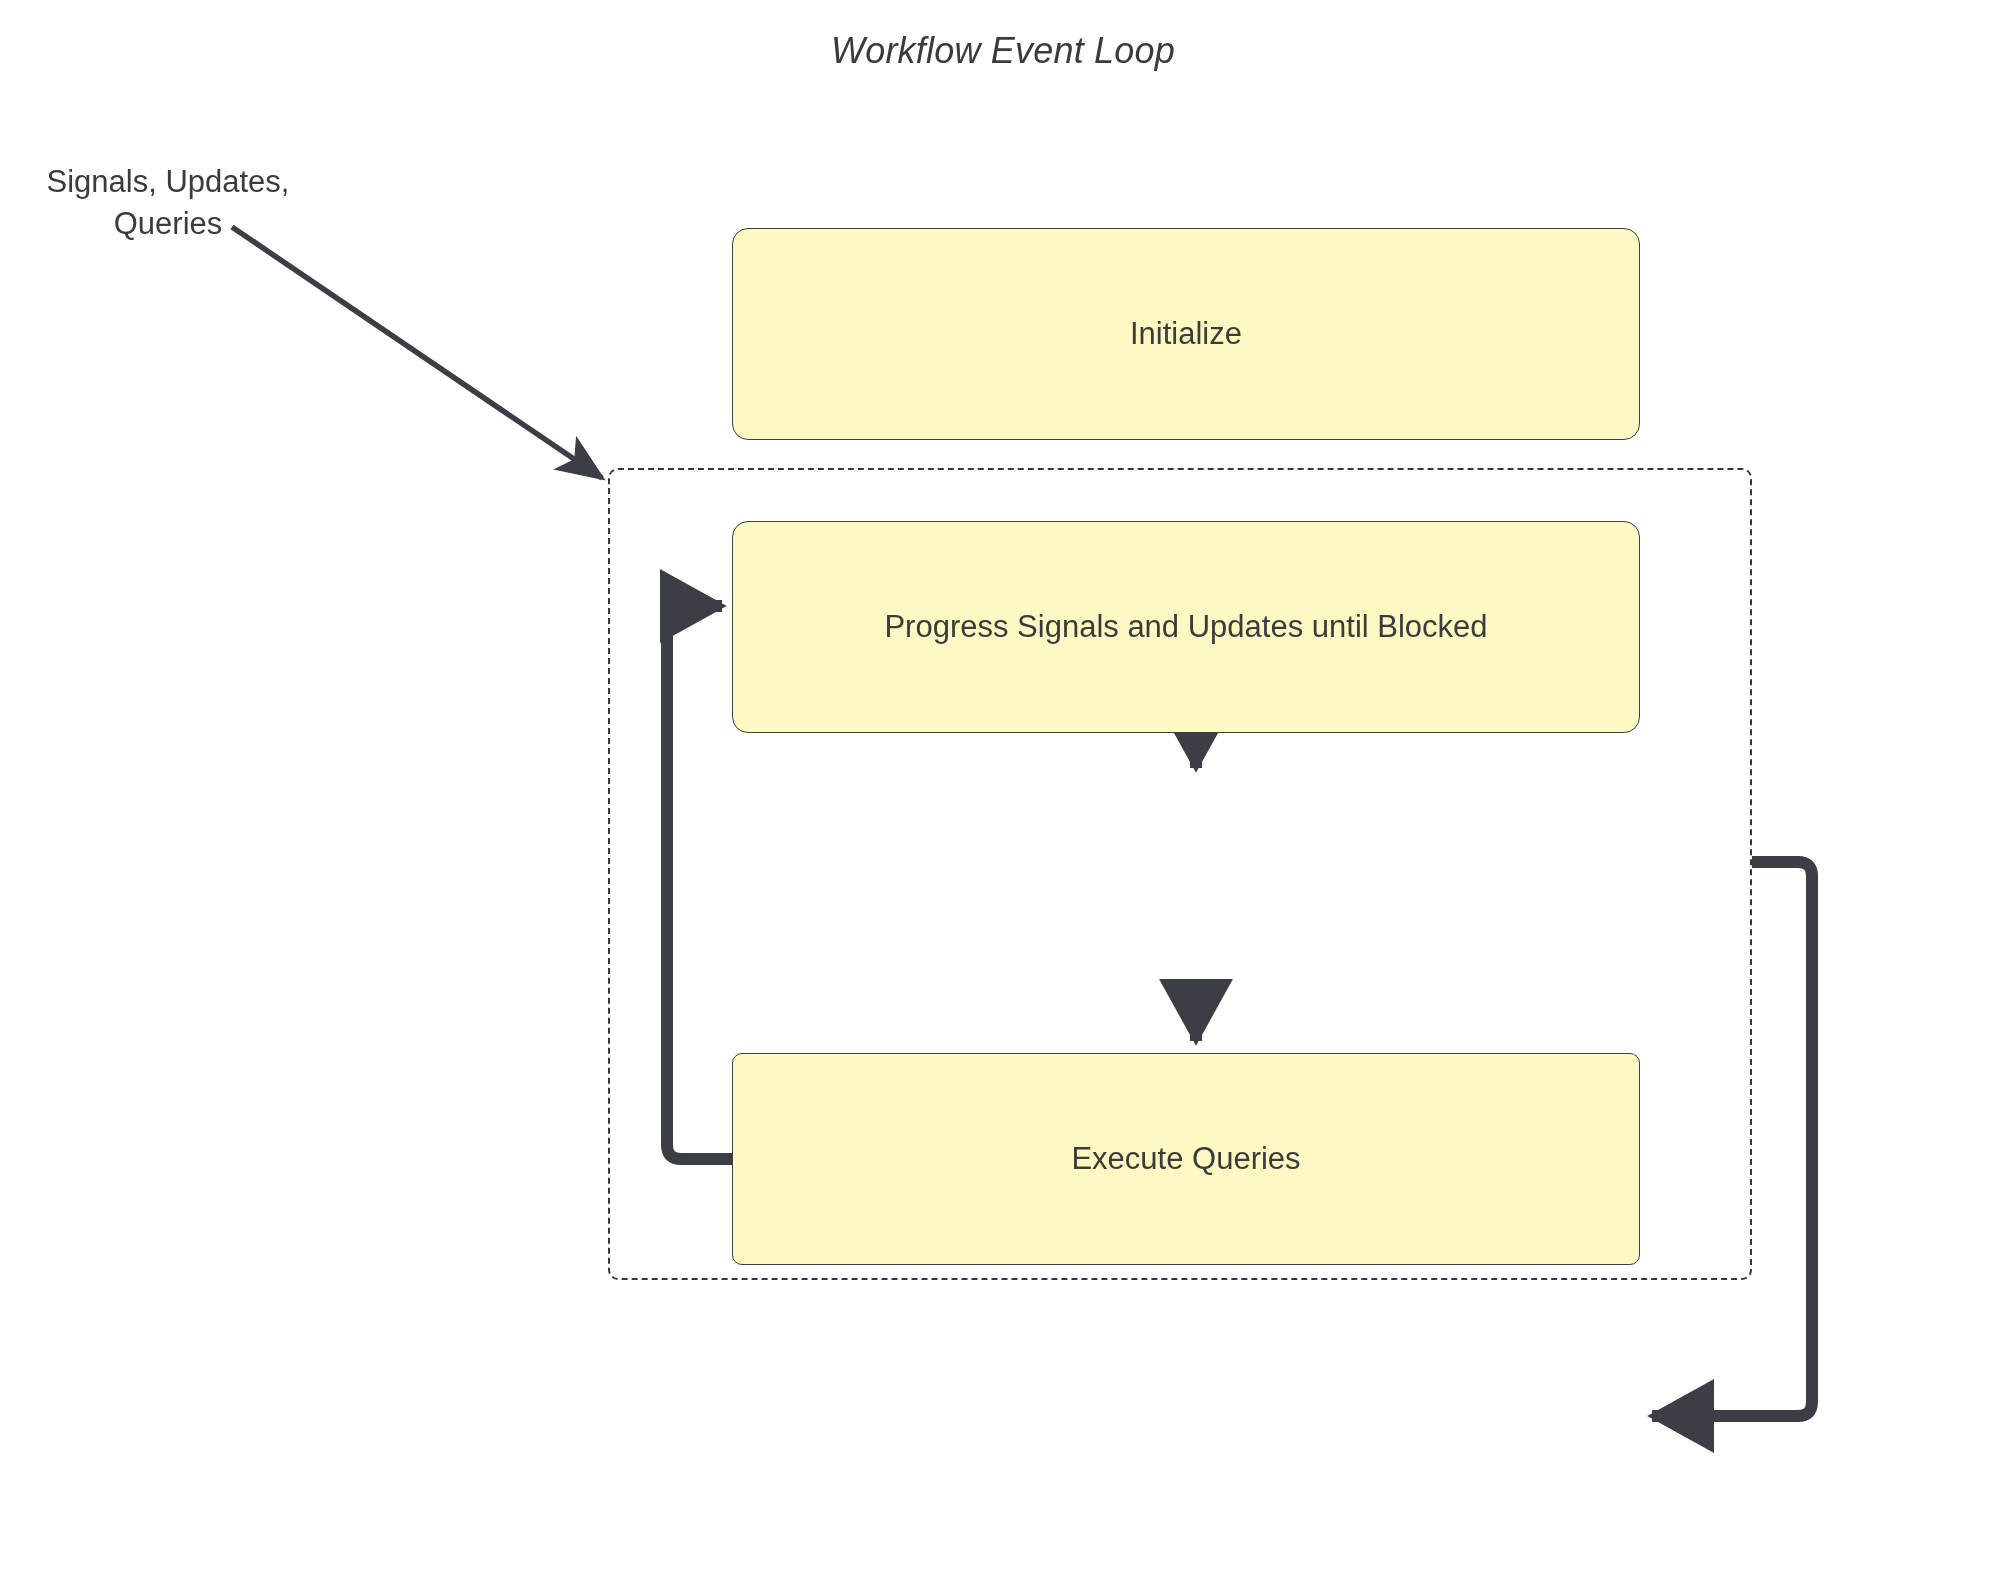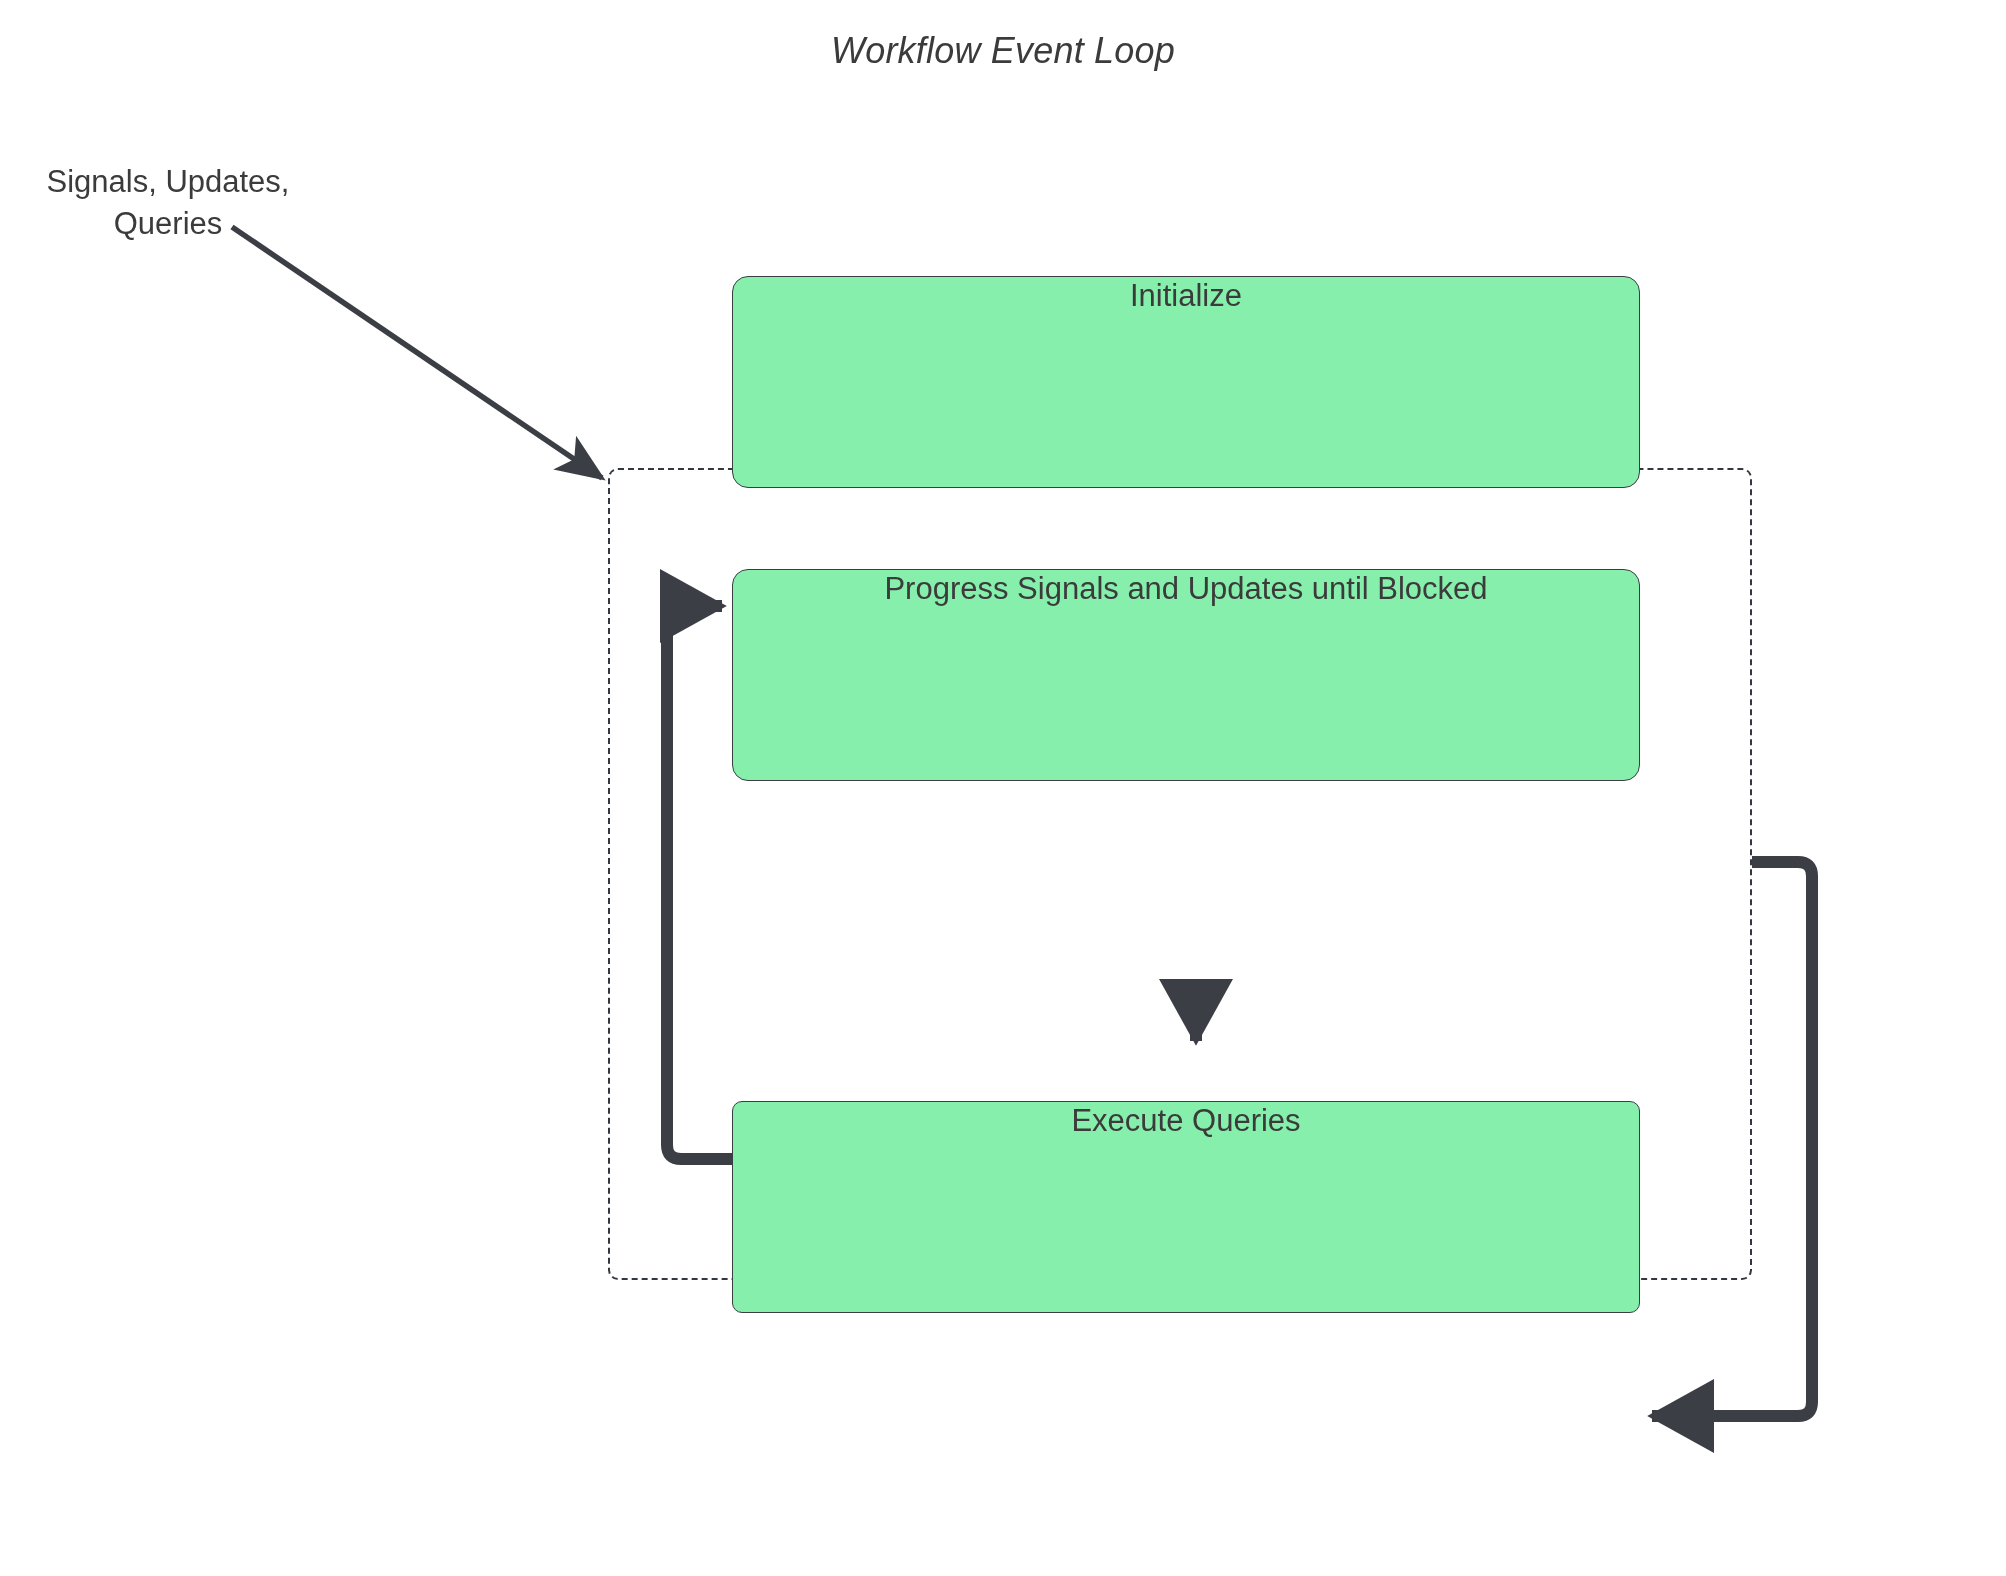--- a/index.html
+++ b/index.html
@@ -57,25 +57,24 @@
     border: 2px dashed #33373f;
     border-radius: 10px;
     box-sizing: border-box;
     background: transparent;
   }
   .node {
     position: absolute;
     box-sizing: border-box;
     border: 1.6px solid #3b3e45;
     border-radius: 16px;
-    background: #86efac;
+    background: #fef9c3;
     display: flex;
-    align-items: flex-start;
+    align-items: center;
     justify-content: center;
-    margin-top: 48px;
   }
   .node-label {
     font-size: 31px;
     color: #3b3b3b;
     text-align: center;
     line-height: 38px;
     padding: 0 18px;
   }
   #node-initialize   { left: 732px; top: 228px;  width: 908px; height: 212px; }
   #node-progress-su  { left: 732px; top: 521px;  width: 908px; height: 212px; }

